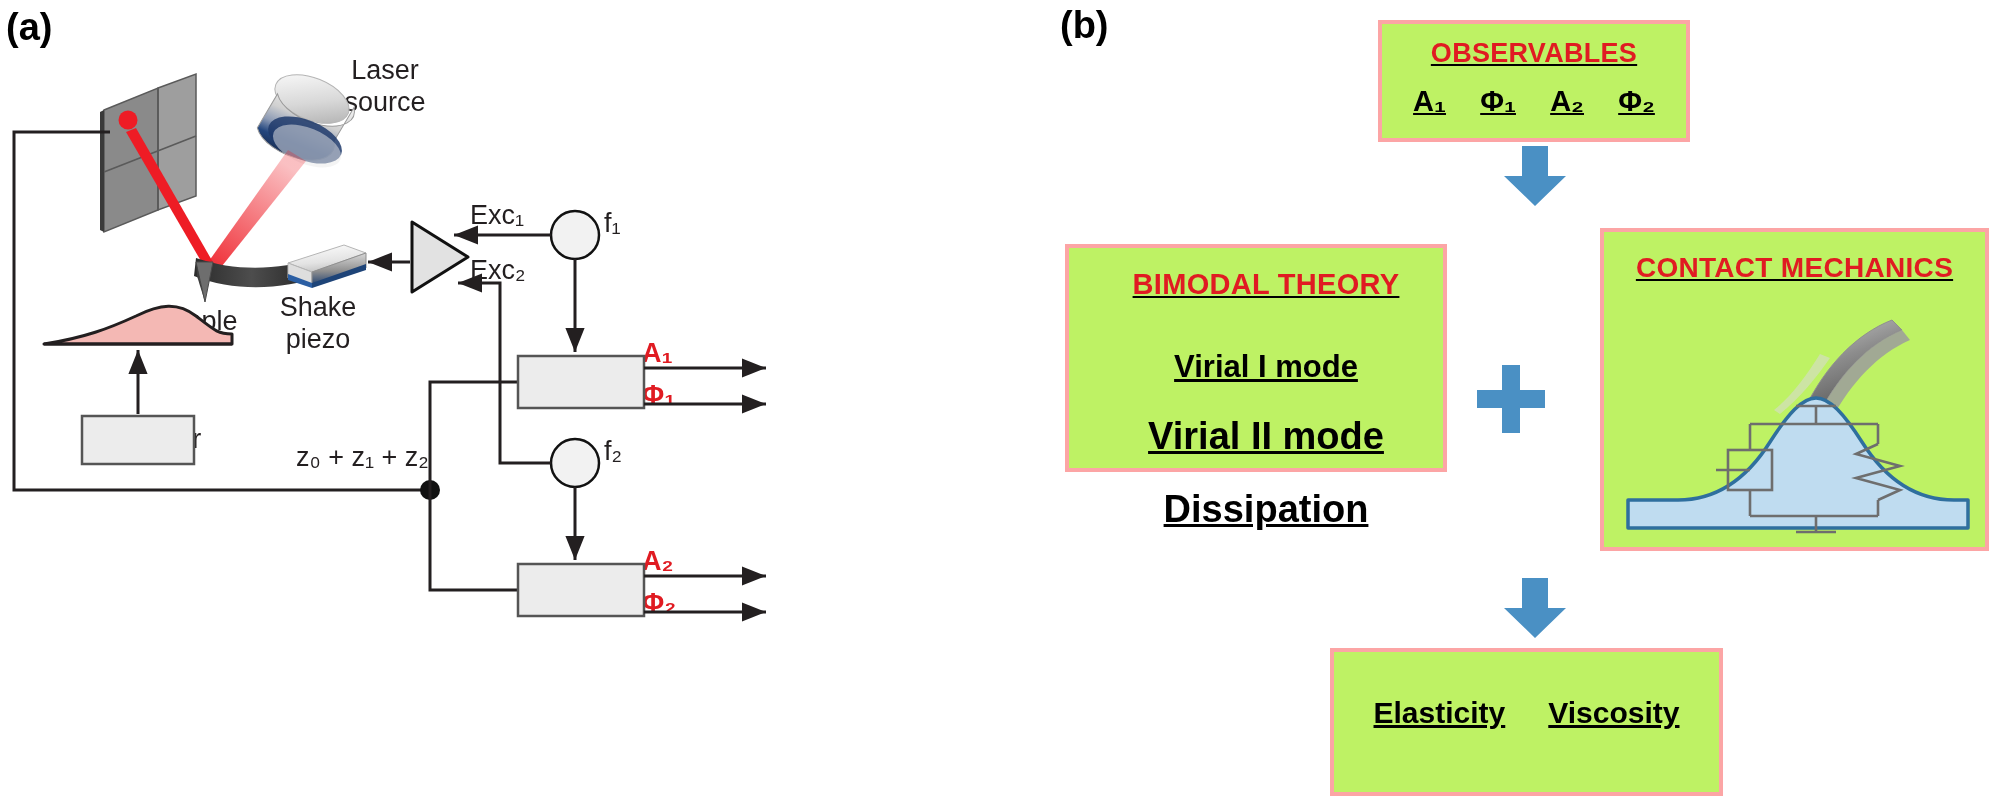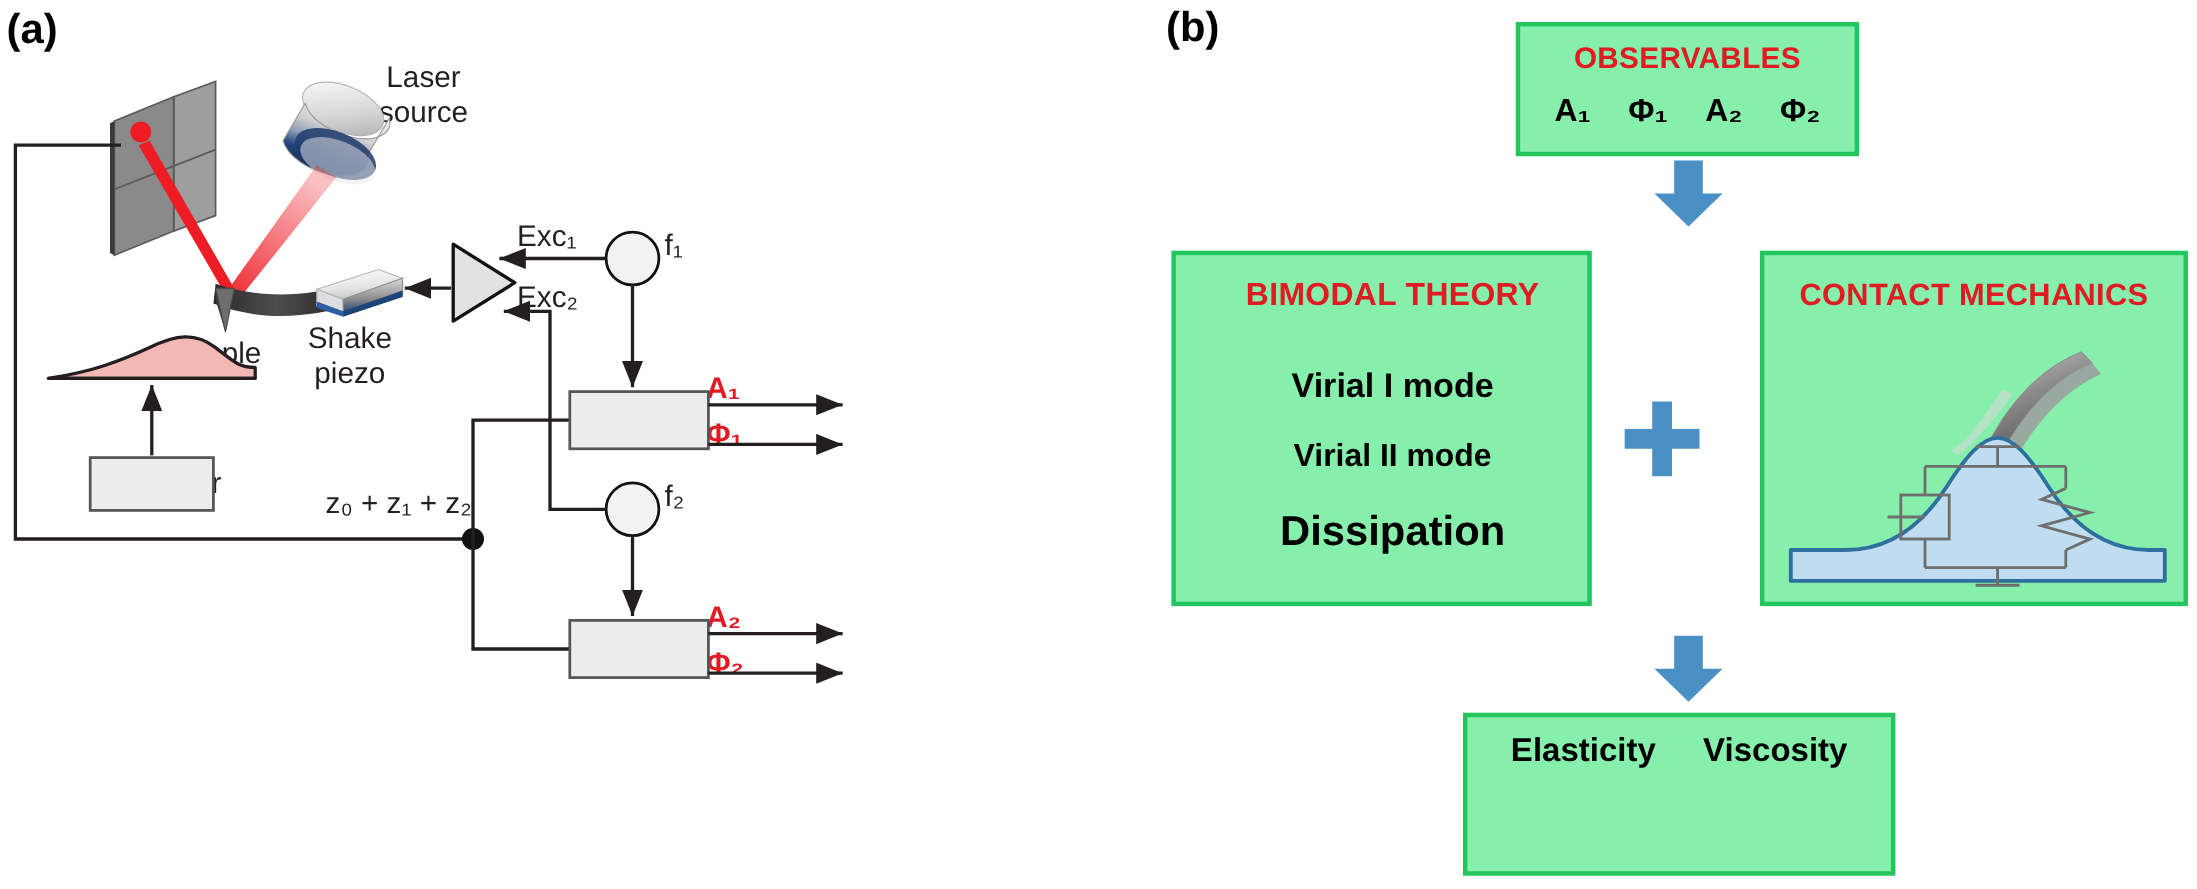--- a/index.html
+++ b/index.html
@@ -35,23 +35,24 @@
     white-space: pre-line;
   }
   .txt-small { font-size: 27px; }
 
   
   svg { display: block; overflow: visible; }
 
   
   .bbox {
     position: absolute;
-    background: #86efac;
-    border: 4px solid #22c55e;
+    background: #bef264;
+    border: 4px solid #fca5a5;
     box-sizing: border-box;
+    text-decoration: underline;
   }
   .bbox-title {
     color: #e01b22;
     font-weight: bold;
     text-align: center;
     letter-spacing: 0.3px;
   }
   .bbox-item {
     color: #000000;
     font-weight: bold;
@@ -233,24 +234,24 @@
       <div class="bbox-item" style="font-size:29px;">Φ₁</div>
       <div class="bbox-item" style="font-size:29px;">A₂</div>
       <div class="bbox-item" style="font-size:29px;">Φ₂</div>
     </div>
   </div>
 
   <svg class="blue-arrow" style="left:1500px; top:146px;" width="70" height="62" viewBox="0 0 70 62">
     <polygon points="22,0 48,0 48,30 66,30 35,60 4,30 22,30" fill="#4a90c4"></polygon>
   </svg>
 
-  <div class="bbox" style="left:1065px; top:228px; width:382px; height:323px;padding-left:20px;">
+  <div class="bbox" style="left:1065px; top:244px; width:382px; height:228px;padding-left:20px;">
     <div class="bbox-title" style="font-size:29px; margin-top:20px;">BIMODAL THEORY</div>
     <div class="bbox-item" style="font-size:31px; margin-top:48px;">Virial I mode</div>
-    <div class="bbox-item" style="font-size:29px; margin-top:30px;">Virial II mode</div>
+    <div class="bbox-item" style="font-size:38px; margin-top:30px;">Virial II mode</div>
     <div class="bbox-item" style="font-size:38px; margin-top:30px;">Dissipation</div>
   </div>
 
   <svg class="blue-plus" style="left:1477px; top:365px;" width="68" height="68" viewBox="0 0 68 68">
     <polygon points="25,0 43,0 43,25 68,25 68,43 43,43 43,68 25,68 25,43 0,43 0,25 25,25" fill="#4a90c4"></polygon>
   </svg>
 
   <div class="bbox" style="left:1600px; top:228px; width:389px; height:323px;">
     <div class="bbox-title" style="font-size:28px; margin-top:20px;">CONTACT MECHANICS</div>
 
@@ -296,19 +297,19 @@
         <line x1="176" y1="230" x2="216" y2="230"></line>
       </g>
     </svg>
   </div>
 
   <svg class="blue-arrow" style="left:1500px; top:578px;" width="70" height="62" viewBox="0 0 70 62">
     <polygon points="22,0 48,0 48,30 66,30 35,60 4,30 22,30" fill="#4a90c4"></polygon>
   </svg>
 
   <div class="bbox" style="left:1330px; top:648px; width:393px; height:148px;">
-    <div style="display:flex; justify-content:space-around; align-items:center; margin-top:14px; padding:0 18px;">
+    <div style="display:flex; justify-content:space-around; align-items:center; margin-top:44px; padding:0 18px;">
       <div class="bbox-item" style="font-size:30px;">Elasticity</div>
       <div class="bbox-item" style="font-size:30px;">Viscosity</div>
     </div>
   </div>
 
 </div>
 
 </body></html>

